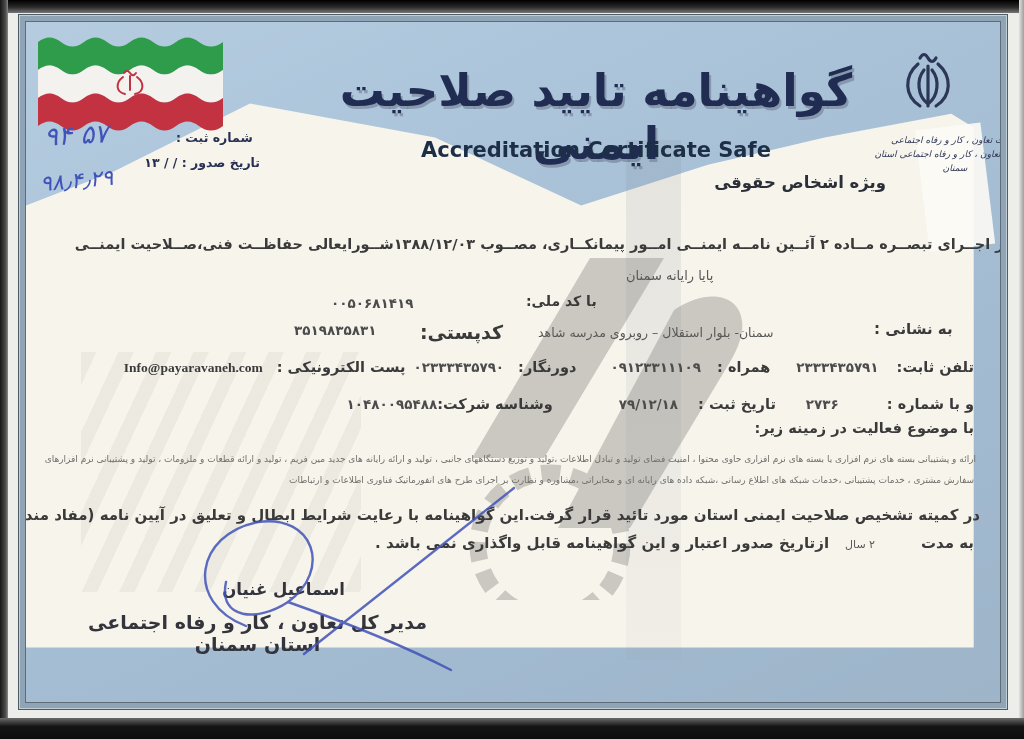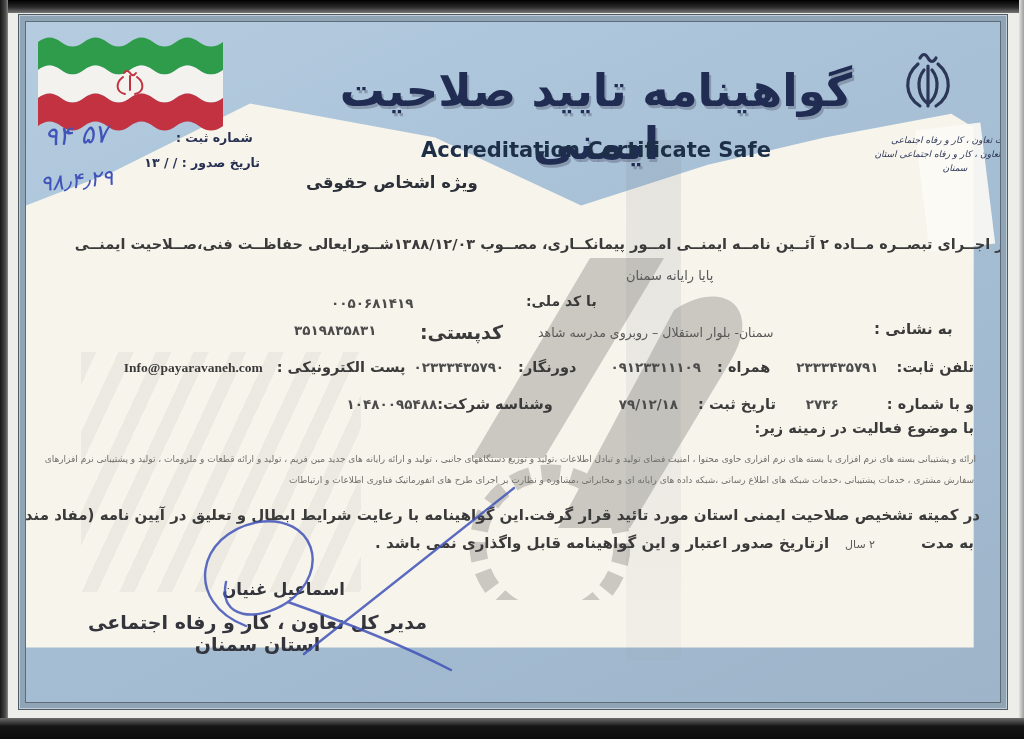--- a/index.html
+++ b/index.html
@@ -26,21 +26,21 @@
   
   .fa{direction:rtl;unicode-bidi:embed;font-family:"DejaVu Sans",sans-serif;}
   .lbl{font-weight:bold;color:#3a3a3a;font-size:14.5px;white-space:nowrap;}
   .typed{font-weight:normal;color:#585858;font-size:13px;white-space:nowrap;}
   .num{font-weight:bold;color:#4c4c4c;letter-spacing:1px;}
   .pen{color:#4053b8;font-style:italic;white-space:nowrap;}
   .z3{z-index:3;}
   .title-fa{left:280px;top:42px;width:580px;text-align:center;font-size:45px;font-weight:bold;color:#202c52;
     text-shadow:2px 3px 0 rgba(108,118,140,.55);z-index:3;}
   .title-en{left:280px;top:116px;width:580px;text-align:center;font-size:21px;font-weight:bold;color:#1d2e47;z-index:3;}
-  .subtitle{left:280px;top:151px;width:580px;text-align:left;font-size:16.5px;font-weight:bold;color:#2a2f38;z-index:3;}
+  .subtitle{left:280px;top:151px;width:580px;text-align:right;font-size:16.5px;font-weight:bold;color:#2a2f38;z-index:3;}
   .ministry{left:843px;top:112px;width:172px;text-align:center;font-size:9px;font-style:italic;line-height:1.55;
     color:#2e3757;z-index:3;}
   .small-line{font-size:9px;color:#6f6f6a;white-space:nowrap;z-index:3;}
   .sig-name{left:175px;top:558px;width:165px;text-align:center;font-size:16.5px;font-weight:bold;color:#33343c;z-index:3;}
   .sig-title{left:44px;top:589px;width:375px;text-align:center;font-size:19px;font-weight:bold;color:#33343c;z-index:3;}
   .row{display:flex;align-items:baseline;z-index:3;}
 </style>
 </head>
 <body>
 

